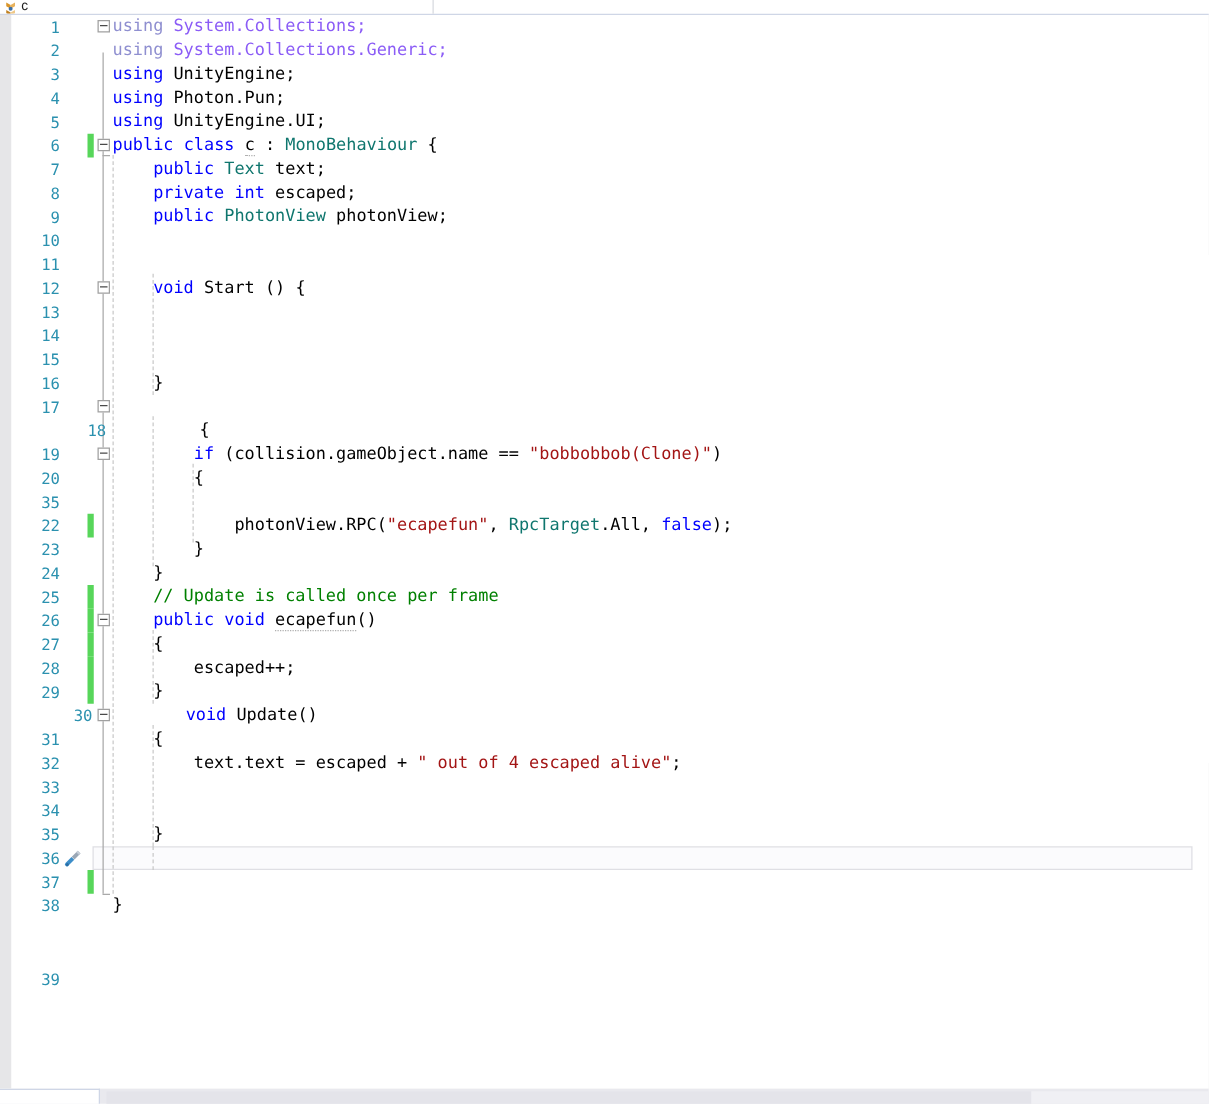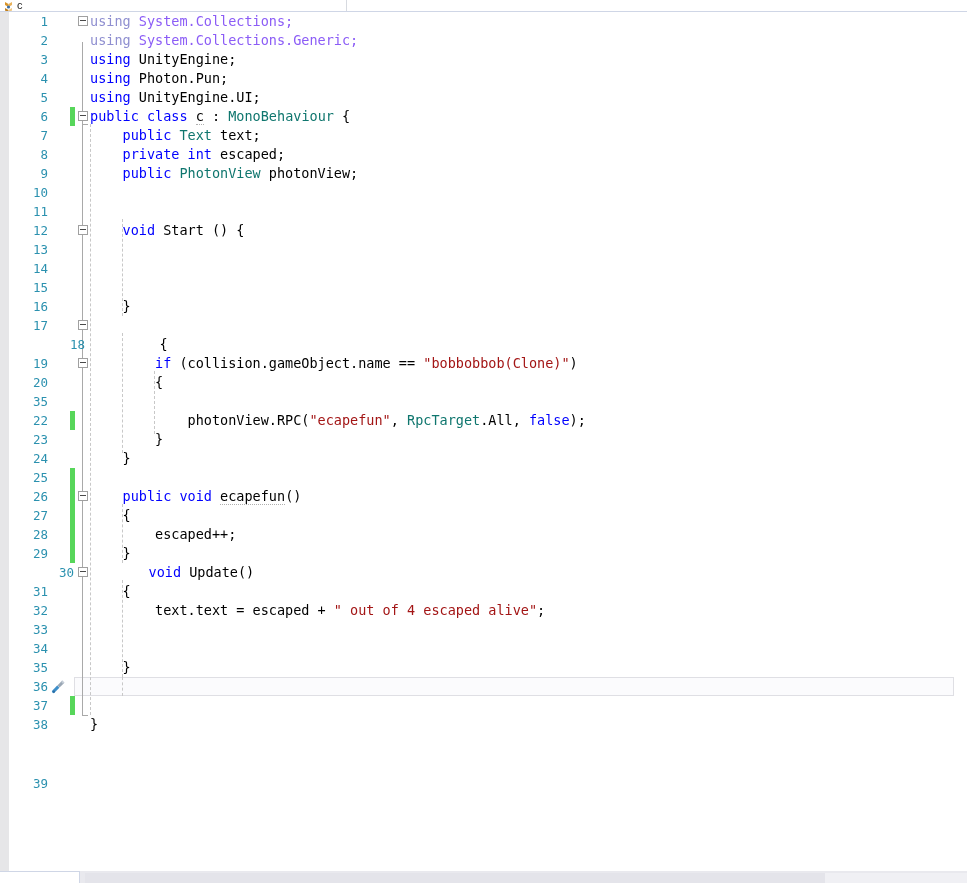--- a/index.html
+++ b/index.html
@@ -311,21 +311,21 @@
         <div class="code-line" style="top: 266px;"><span class="ln">15</span><span class="code"></span></div>
         <div class="code-line" style="top: 285px;"><span class="ln">16</span><span class="code"><span class="plain">    }</span></span></div>
         <div class="code-line" style="top: 304px;"><span class="ln">17</span></div>
         <div class="code-line" style="top: 323px; margin-left: 37px;"><span class="ln">18</span><span class="code"><span class="plain">    {</span></span></div>
         <div class="code-line" style="top: 342px;"><span class="ln">19</span><span class="code"><span class="plain">        </span><span class="kw">if</span><span class="plain"> (collision.gameObject.name == </span><span class="str">"bobbobbob(Clone)"</span><span class="plain">)</span></span></div>
         <div class="code-line" style="top: 361px;"><span class="ln">20</span><span class="code"><span class="plain">        {</span></span></div>
         <div class="code-line" style="top: 380px;"><span class="ln">35</span><span class="code"></span></div>
         <div class="code-line" style="top: 399px;"><span class="ln">22</span><span class="code"><span class="plain">            photonView.RPC(</span><span class="str">"ecapefun"</span><span class="plain">, </span><span class="type">RpcTarget</span><span class="plain">.All, </span><span class="kw">false</span><span class="plain">);</span></span></div>
         <div class="code-line" style="top: 418px;"><span class="ln">23</span><span class="code"><span class="plain">        }</span></span></div>
         <div class="code-line" style="top: 437px;"><span class="ln">24</span><span class="code"><span class="plain">    }</span></span></div>
-        <div class="code-line" style="top: 456px;"><span class="ln">25</span></div>
+        <div class="code-line" style="top: 456px;"><span class="ln">25</span><span class="code"><span class="cmt">    // Update is called once per frame</span></span></div>
         <div class="code-line" style="top: 475px;"><span class="ln">26</span><span class="code"><span class="plain">    </span><span class="kw">public</span><span class="plain"> </span><span class="kw">void</span><span class="plain"> </span><span class="plain sug">ecapefun</span><span class="plain">()</span></span></div>
         <div class="code-line" style="top: 494px;"><span class="ln">27</span><span class="code"><span class="plain">    {</span></span></div>
         <div class="code-line" style="top: 513px;"><span class="ln">28</span><span class="code"><span class="plain">        escaped++;</span></span></div>
         <div class="code-line" style="top: 532px;"><span class="ln">29</span><span class="code"><span class="plain">    }</span></span></div>
         <div class="code-line" style="top: 551px; margin-left: 26px;"><span class="ln">30</span><span class="code"><span class="plain">    </span><span class="kw">void</span><span class="plain"> Update()</span></span></div>
         <div class="code-line" style="top: 570px;"><span class="ln">31</span><span class="code"><span class="plain">    {</span></span></div>
         <div class="code-line" style="top: 589px;"><span class="ln">32</span><span class="code"><span class="plain">        text.text = escaped + </span><span class="str">" out of 4 escaped alive"</span><span class="plain">;</span></span></div>
         <div class="code-line" style="top: 608px;"><span class="ln">33</span><span class="code"></span></div>
         <div class="code-line" style="top: 627px;"><span class="ln">34</span><span class="code"></span></div>
         <div class="code-line" style="top: 646px;"><span class="ln">35</span><span class="code"><span class="plain">    }</span></span></div>

